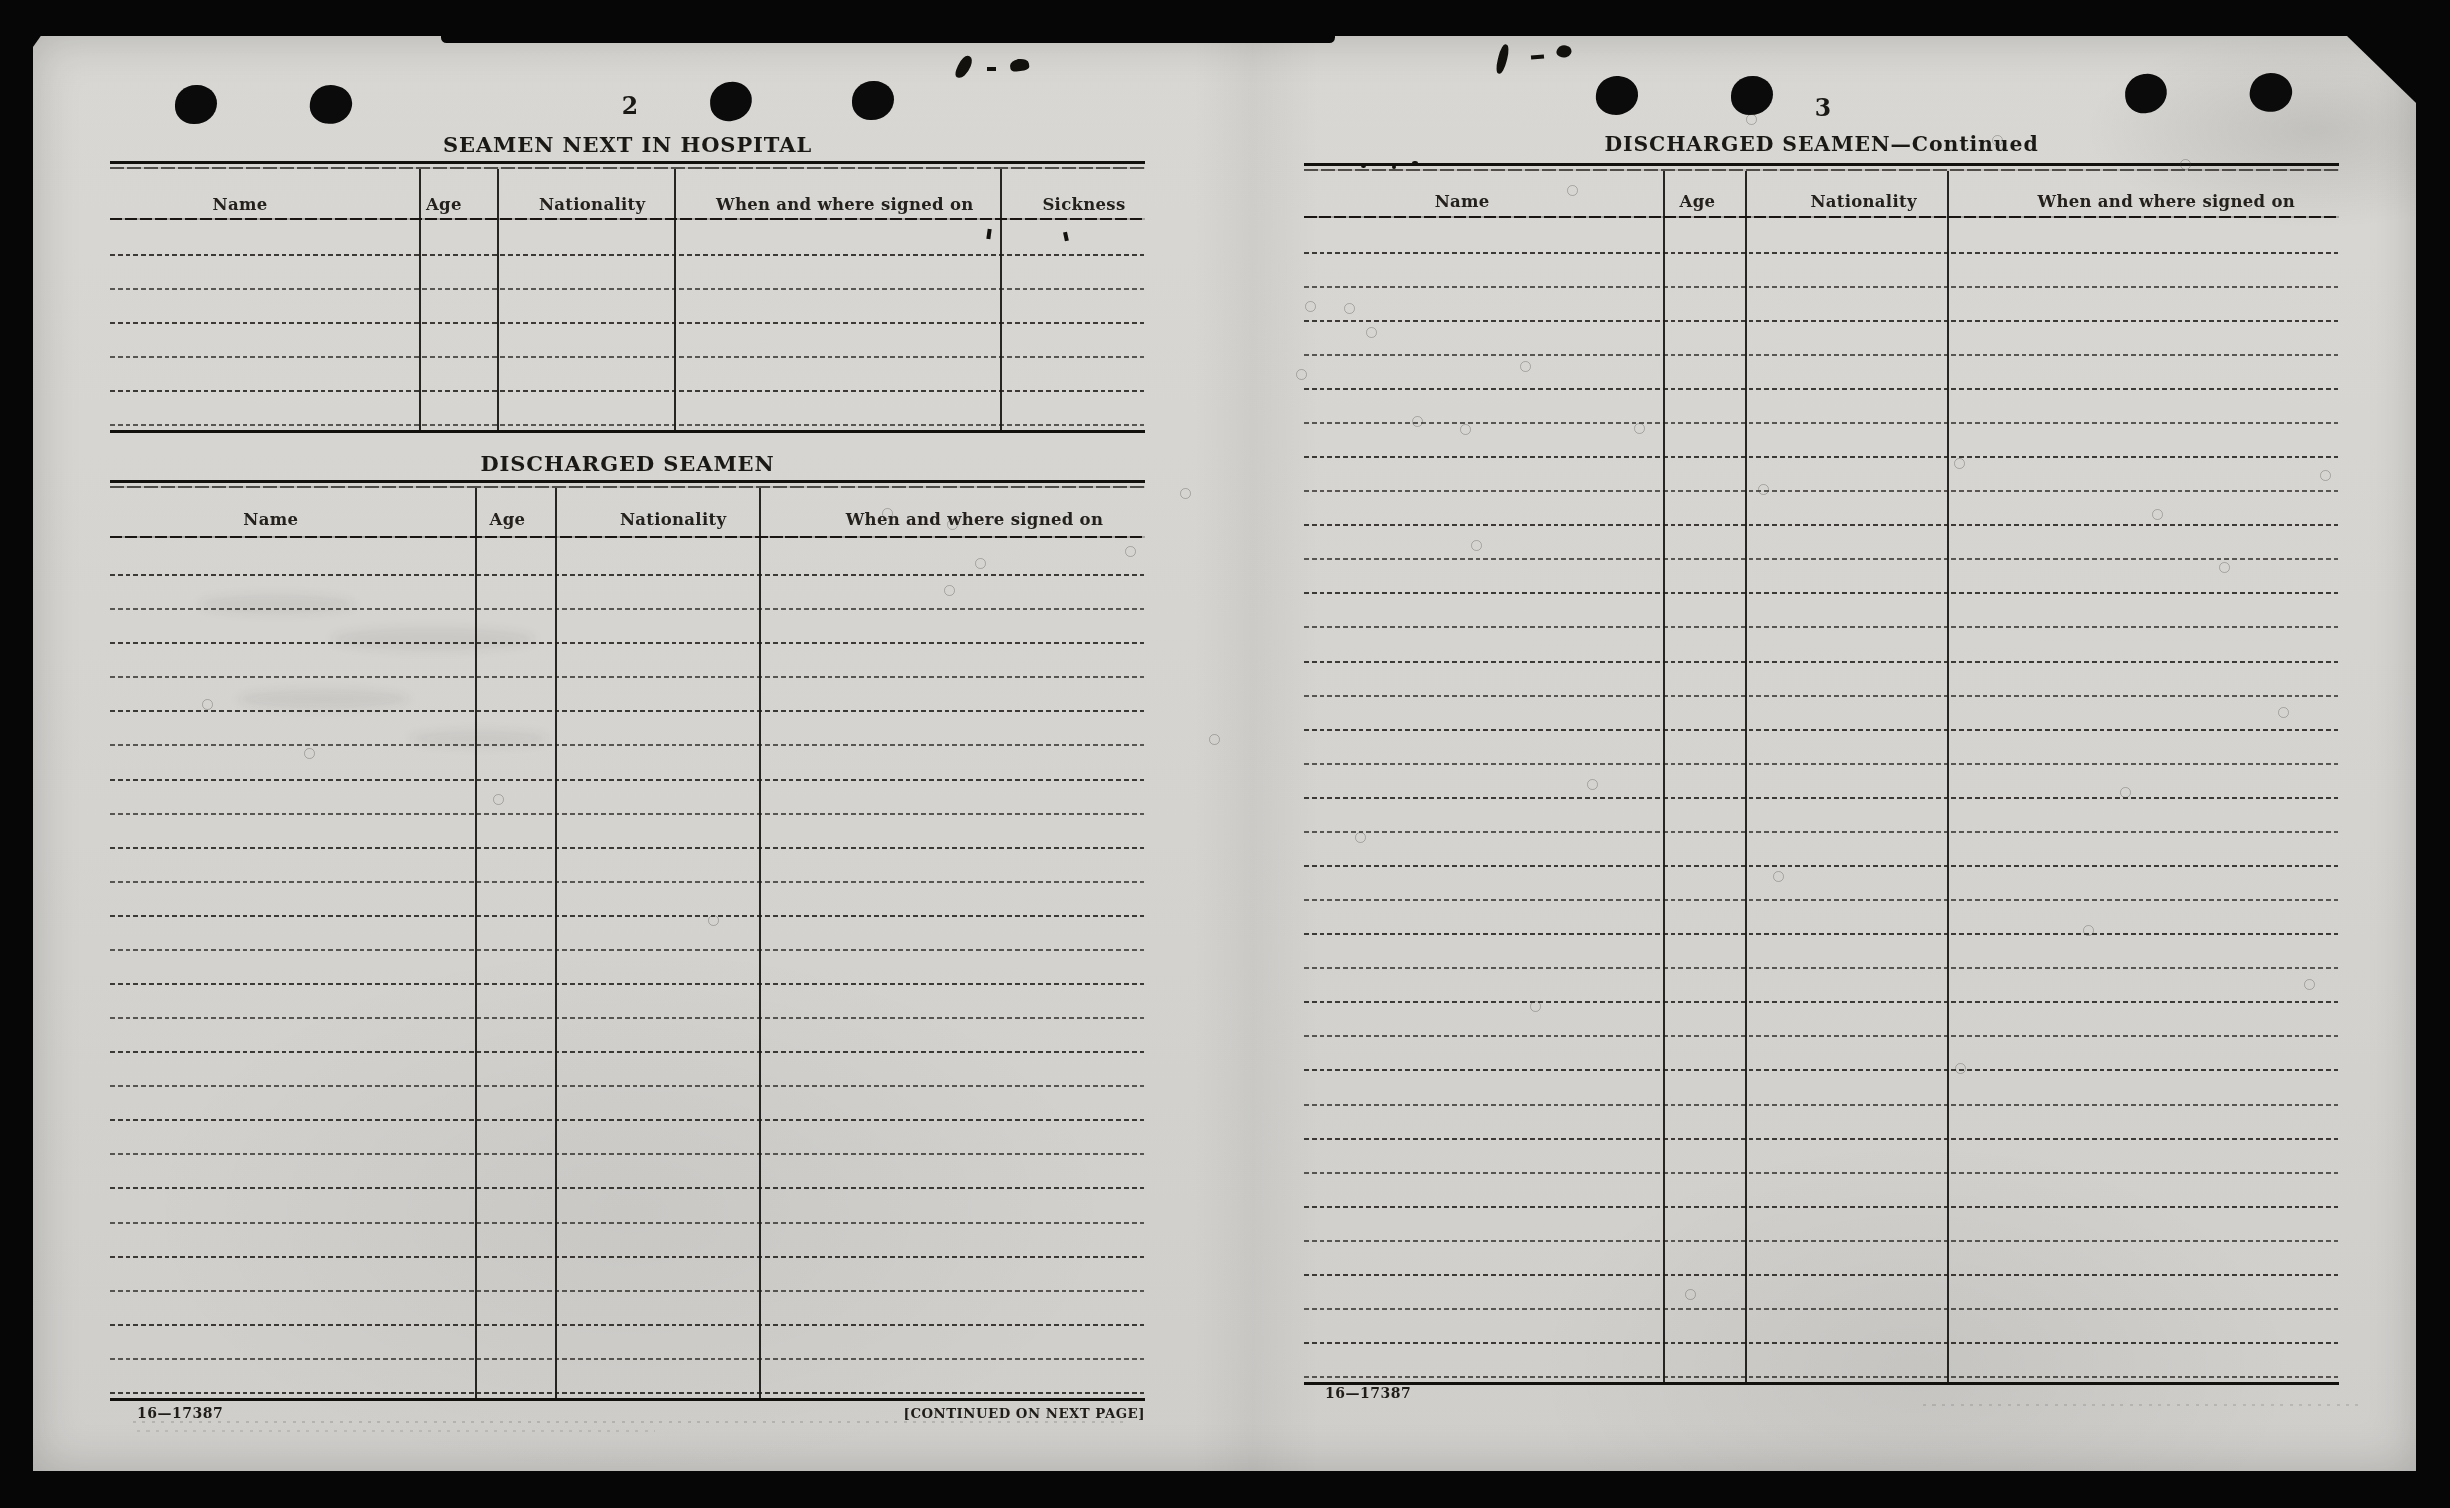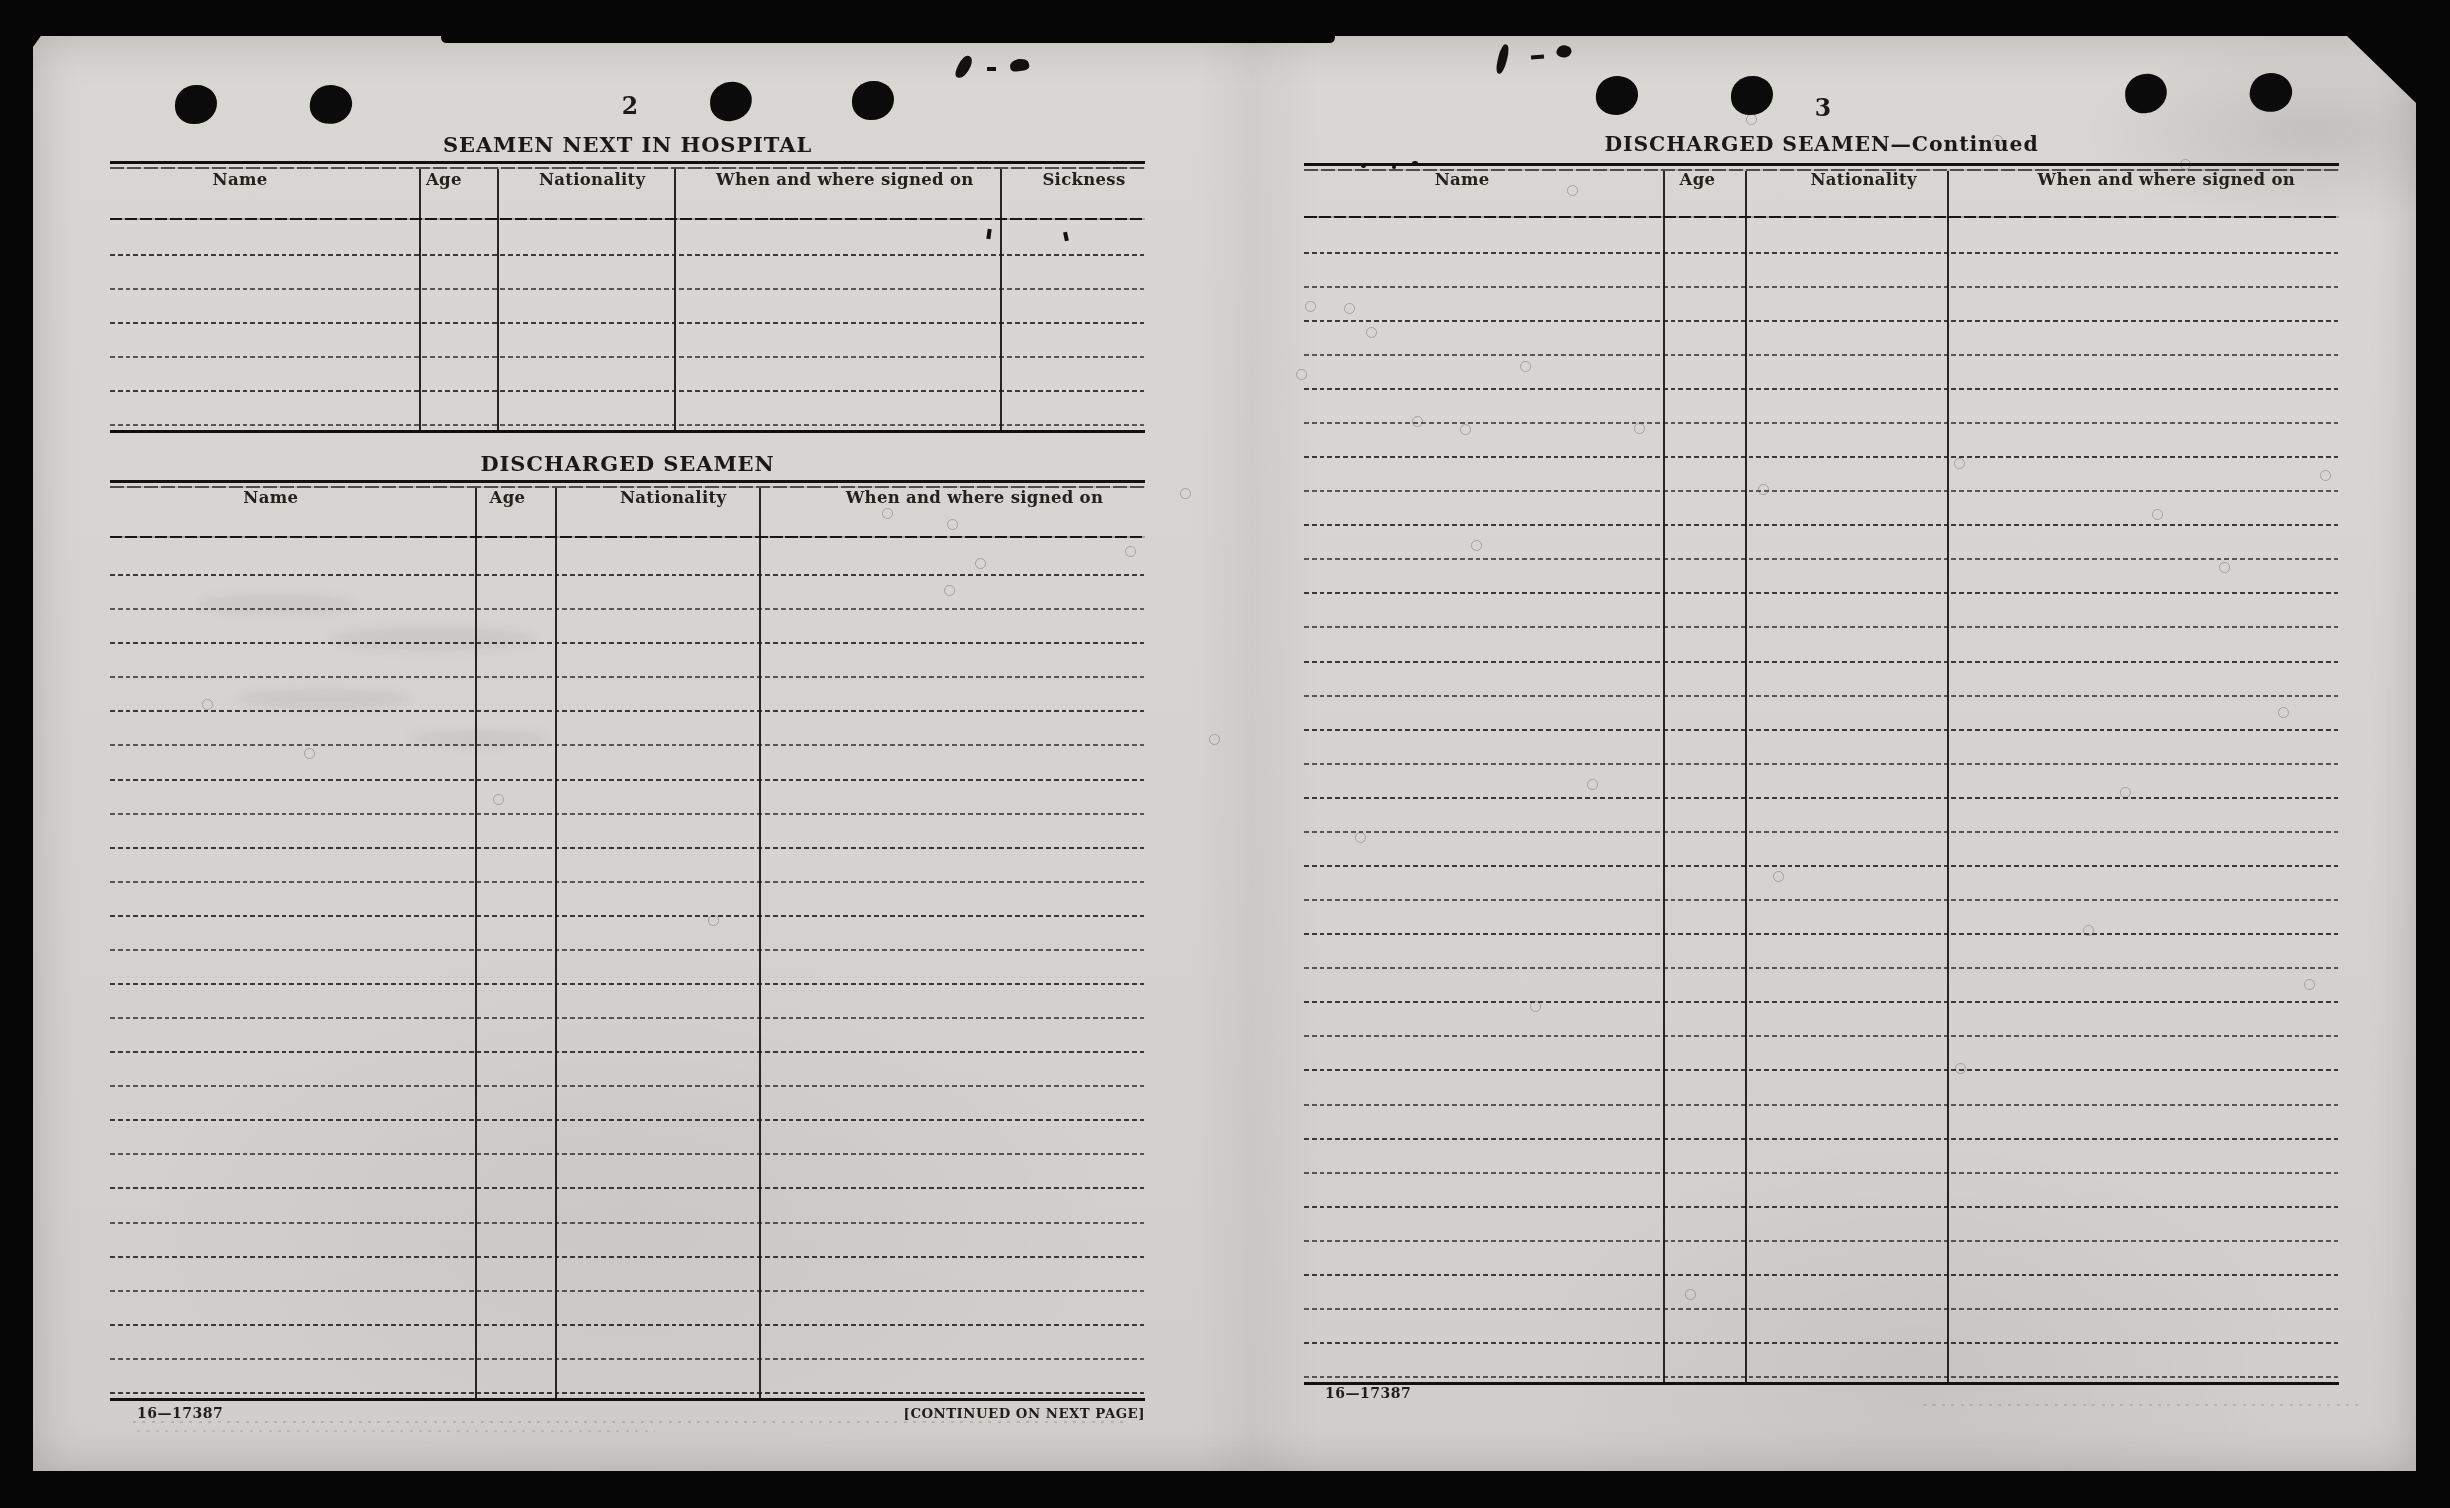--- a/index.html
+++ b/index.html
@@ -18,21 +18,21 @@
   .top-dip{position:absolute;left:408px;top:0;width:894px;height:7px;background:#060606;
            border-radius:0 0 5.5px 5.5px;}
   
   .tbl{position:absolute;}
   .rule-heavy{position:absolute;left:0;right:0;top:0;height:3.1px;background:#13110e;}
   .rule-thin{position:absolute;left:0;right:0;top:6.3px;height:1.6px;opacity:.75;
       background:repeating-linear-gradient(90deg,#221f1b 0 14px,rgba(34,31,27,.2) 14px 17px);}
   .hdr-sep{position:absolute;left:0;right:0;height:2.4px;
       background:repeating-linear-gradient(90deg,#181512 0 12.5px,rgba(24,21,18,.25) 12.5px 15px);}
   .rule-bottom{position:absolute;left:0;right:0;height:3.1px;background:#13110e;}
-  .hdr-row{position:absolute;left:0;right:0;display:flex;align-items:flex-start;gap:41px;}
+  .hdr-row{position:absolute;left:0;right:0;display:flex;align-items:flex-end;gap:41px;}
   .hdr-cell{display:flex;align-items:center;justify-content:center;
       font-size:16.5px;font-weight:bold;letter-spacing:0.3px;color:#24211d;}
   .vline{position:absolute;width:1.6px;background:rgba(24,22,19,.92);}
   .rows{position:absolute;inset:0;}
   .rowline{position:absolute;left:0;right:0;height:2.4px;opacity:.88;
       background:repeating-linear-gradient(90deg,rgba(30,27,23,.95) 0 4.7px,rgba(30,27,23,0) 4.7px 7.8px);}
   .rowline:nth-child(even){opacity:.72;}
   
   .pagenum{position:absolute;width:94px;text-align:center;font-size:23.5px;font-weight:bold;color:#1b1916;}
   .sec-title{position:absolute;width:549px;text-align:center;font-weight:bold;

